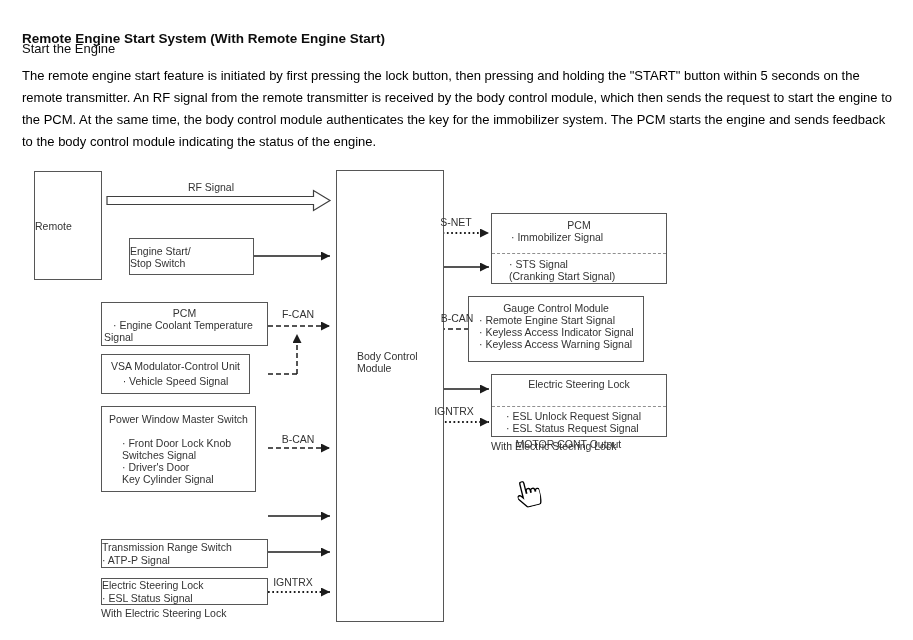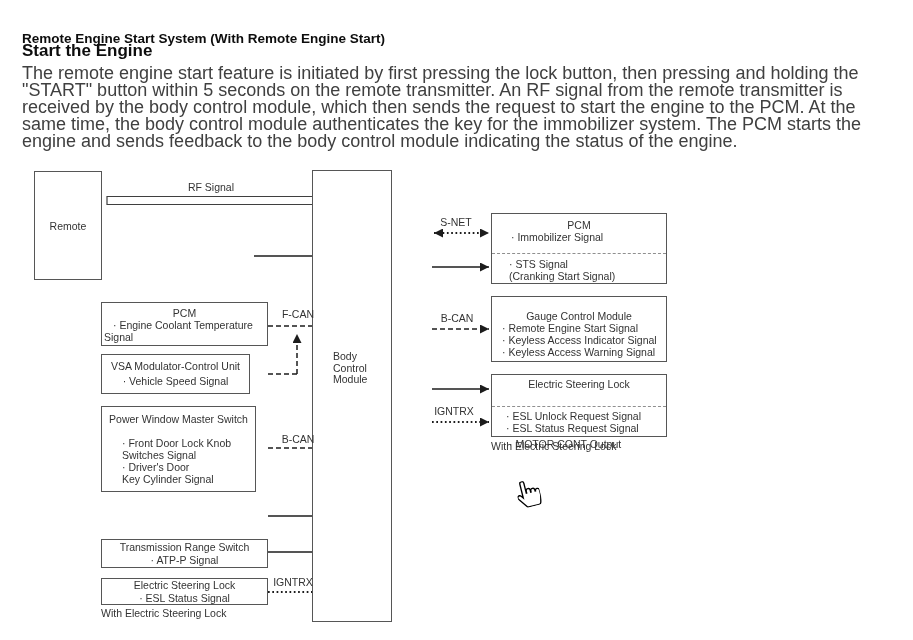--- a/index.html
+++ b/index.html
@@ -1,42 +1,42 @@
 <!DOCTYPE html>
 <html><head>
 <meta charset="utf-8">
 <style>
   html,body{margin:0;padding:0;background:#fff;}
   .page{position:relative;width:913px;height:640px;background:#ffffff;overflow:hidden;
         font-family:"Liberation Sans", sans-serif;}
   .h1{position:absolute;left:22px;top:31px;font-size:13.5px;font-weight:bold;color:#0d0d0d;}
-  .h2{position:absolute;left:22px;top:41px;font-size:17px;font-weight:bold;color:#0d0d0d;}
-  .para{position:absolute;left:22px;top:65px;width:876px;font-size:18px;line-height:17px;color:#404040;}
+  .h2{position:absolute;left:22px;top:41px;font-size:13px;font-weight:normal;color:#0d0d0d;}
+  .para{position:absolute;left:22px;top:65px;width:876px;font-size:13px;line-height:22px;color:#000000;}
   
   .box{position:absolute;box-sizing:border-box;border:1px solid #565656;background:#fff;
        font-size:10.5px;line-height:12px;color:#333;}
   .tc{text-align:center;}
-  .flexc{display:flex;flex-direction:column;align-items:center;justify-content:center;}
+  .flexc{display:flex;flex-direction:column;justify-content:center;}
   #remote{left:34px;top:171px;width:68px;height:109px;}
   #ess{left:129px;top:238px;width:125px;height:37px;}
   #pcm-left{left:101px;top:302px;width:167px;height:44px;padding-top:4px;}
   #pcm-left .b1{padding-left:11px;}
   #pcm-left .b2{padding-left:2px;}
   #vsa{left:101px;top:354px;width:149px;height:40px;padding-top:5px;}
   #vsa .b1{margin-top:3px;}
   #pwms{left:101px;top:406px;width:155px;height:86px;padding-top:6px;}
   #pwms .bullets{margin-top:12px;padding-left:20px;}
   #park{left:101px;top:501px;width:167px;height:30px;}
   #trans{left:101px;top:539px;width:167px;height:29px;line-height:13px;}
   #esl-left{left:101px;top:578px;width:167px;height:27px;line-height:13px;}
   .caption{position:absolute;font-size:10.5px;color:#333;text-align:left;}
   #esl-left-cap{left:101px;top:607px;width:172px;}
-  #bcm{left:312px;top:170px;width:80px;height:452px;padding:180px 0 0 20px;line-height:11.5px;}
+  #bcm{left:336px;top:170px;width:108px;height:452px;padding:180px 0 0 20px;line-height:11.5px;}
   #pcm-right{left:491px;top:213px;width:176px;height:71px;}
-  #gauge{left:491px;top:296px;width:176px;height:66px;padding-top:13px;}
+  #gauge{left:468px;top:296px;width:176px;height:66px;padding-top:5px;}
   #gauge .bullets{margin-top:0;padding-left:10px;}
   #esl-right{left:491px;top:374px;width:176px;height:63px;}
   #esl-right-cap{left:491px;top:440px;width:176px;}
   .sec{box-sizing:border-box;}
   #pcm-right .sec-top{height:40px;border-bottom:1px dashed #8f8f8f;padding-top:5px;}
   #pcm-right .sec-top .b1{padding-left:19px;}
   #pcm-right .sec-bot{padding-top:4px;}
   #pcm-right .sec-bot div{padding-left:17px;}
   #esl-right .sec-top{height:32px;border-bottom:1px dashed #8f8f8f;padding-top:3px;}
   #esl-right .sec-top .b1{padding-left:17px;margin-top:48px;}
@@ -92,20 +92,24 @@
       <line x1="268" y1="592" x2="330" y2="592" marker-end="url(#ah)"></line>
       <line x1="434" y1="233" x2="489" y2="233" marker-start="url(#ah)" marker-end="url(#ah)"></line>
       <line x1="432" y1="422" x2="489" y2="422" marker-end="url(#ah)"></line>
     </g>
   </svg>
 
   <div class="box flexc" id="remote">
     <div>Remote</div>
   </div>
 
+  <div class="box flexc" id="ess">
+    <div>Engine Start/</div>
+    <div>Stop Switch</div>
+  </div>
 
   <div class="box" id="pcm-left">
     <div class="tc">PCM</div>
     <div class="b1">· Engine Coolant Temperature</div>
     <div class="b2">Signal</div>
   </div>
 
   <div class="box tc" id="vsa">
     <div>VSA Modulator-Control Unit</div>
     <div class="b1">· Vehicle Speed Signal</div>

